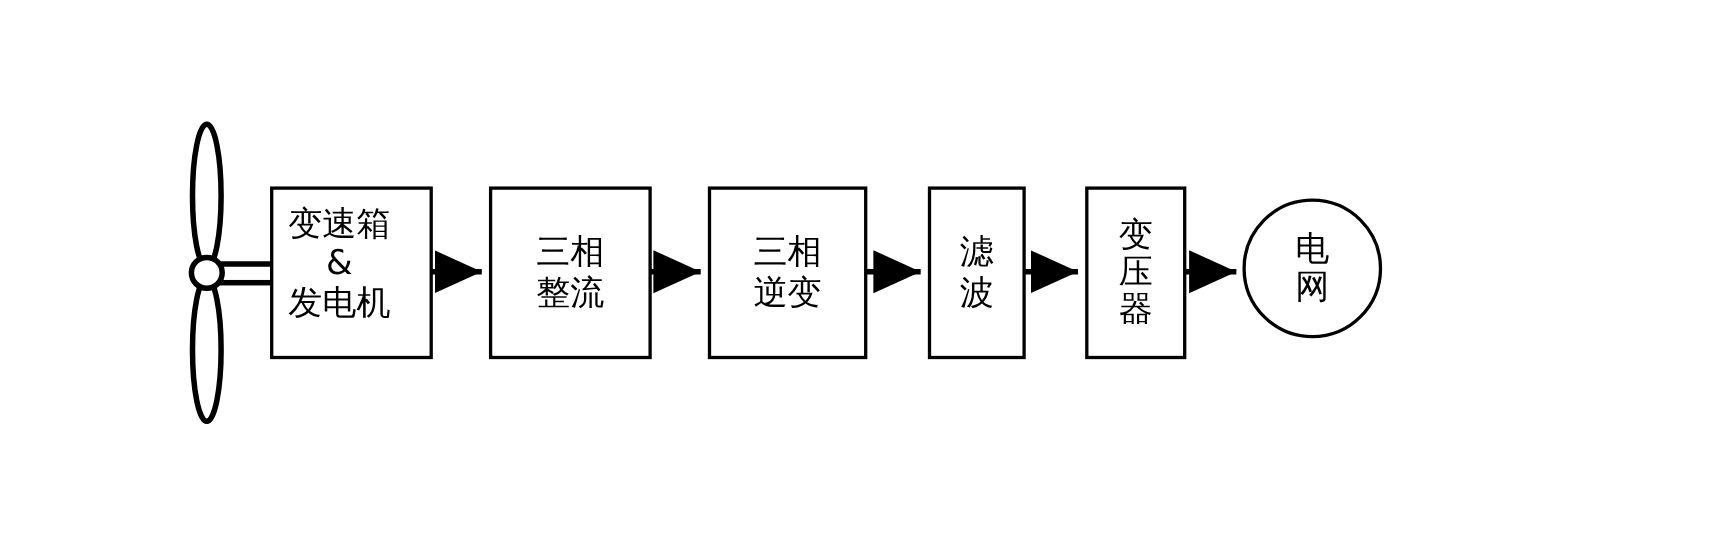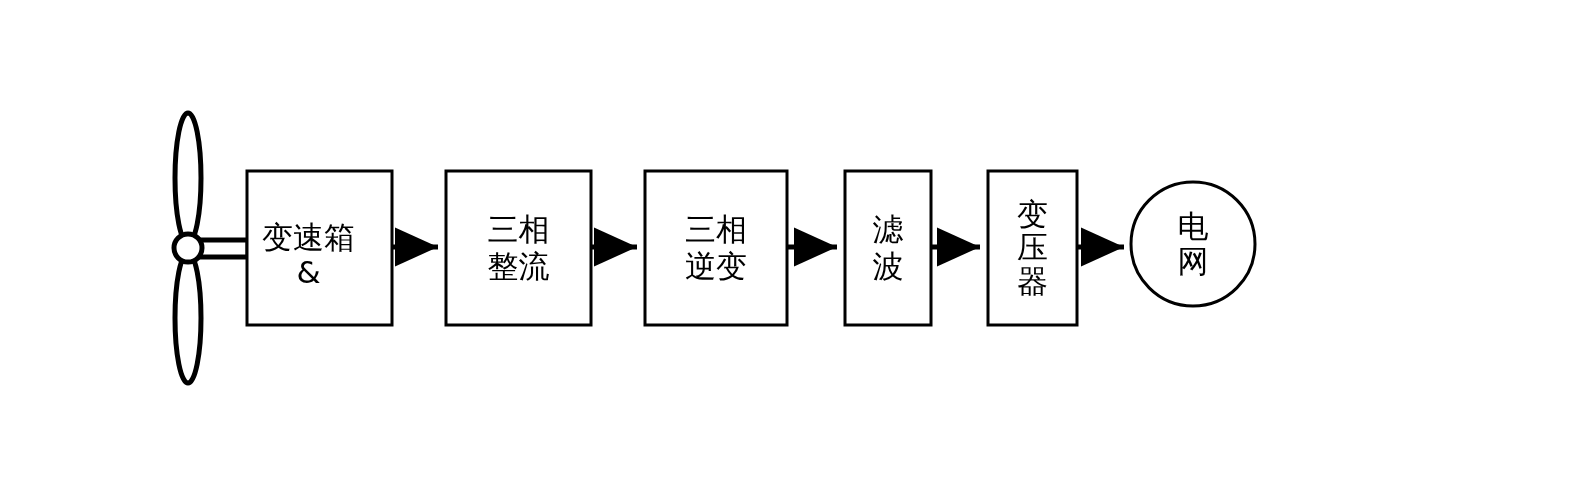--- a/index.html
+++ b/index.html
@@ -36,21 +36,21 @@
     line-height: 1.08;
     white-space: nowrap;
     text-align: center;
     pointer-events: none;
   }
   .node-label .ln {
     display: block;
   }
   
   #label-gearbox {
-    left: 247px; top: 178px; width: 123px; height: 154px;
+    left: 247px; top: 163px; width: 123px; height: 154px;
     font-size: 31px;
     justify-content: center;
   }
   #label-gearbox .ln { padding: 1px 0; }
   
   #label-rectifier {
     left: 446px; top: 171px; width: 145px; height: 154px;
     font-size: 31px;
   }
   #label-rectifier .ln { padding: 2px 0; }
@@ -121,20 +121,21 @@
     <line x1="787" y1="247" x2="837" y2="247" stroke="#000000" stroke-width="5" marker-end="url(#arrowhead)"></line>
 
     <line x1="931" y1="247" x2="980" y2="247" stroke="#000000" stroke-width="5" marker-end="url(#arrowhead)"></line>
 
     <line x1="1077" y1="247" x2="1124" y2="247" stroke="#000000" stroke-width="5" marker-end="url(#arrowhead)"></line>
   </svg>
 
   <div class="node-label" id="label-gearbox">
     <span class="ln">变速箱</span>
     <span class="ln">&amp;</span>
+    <span class="ln">发电机</span>
   </div>
 
   <div class="node-label" id="label-rectifier">
     <span class="ln">三相</span>
     <span class="ln">整流</span>
   </div>
 
   <div class="node-label" id="label-inverter">
     <span class="ln">三相</span>
     <span class="ln">逆变</span>

